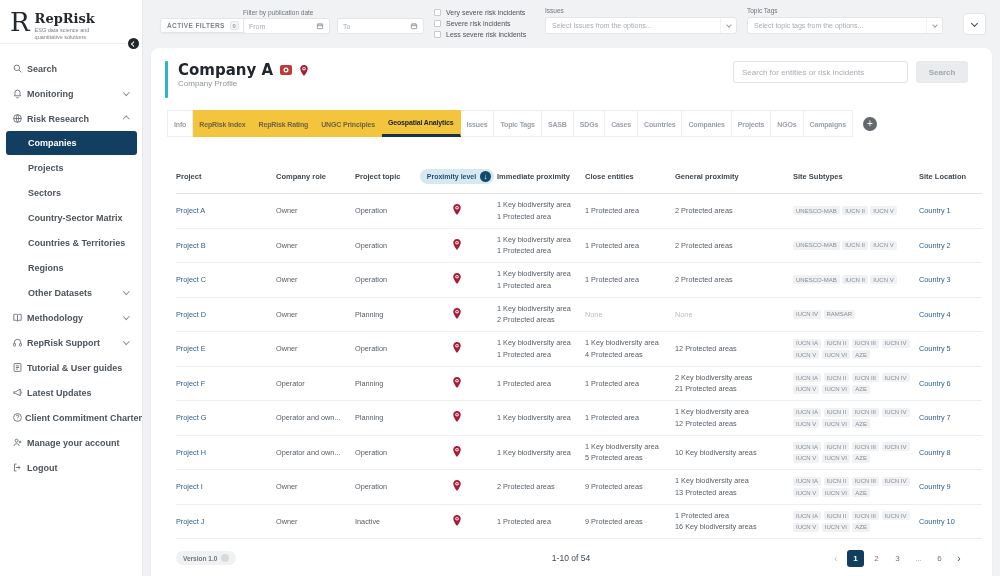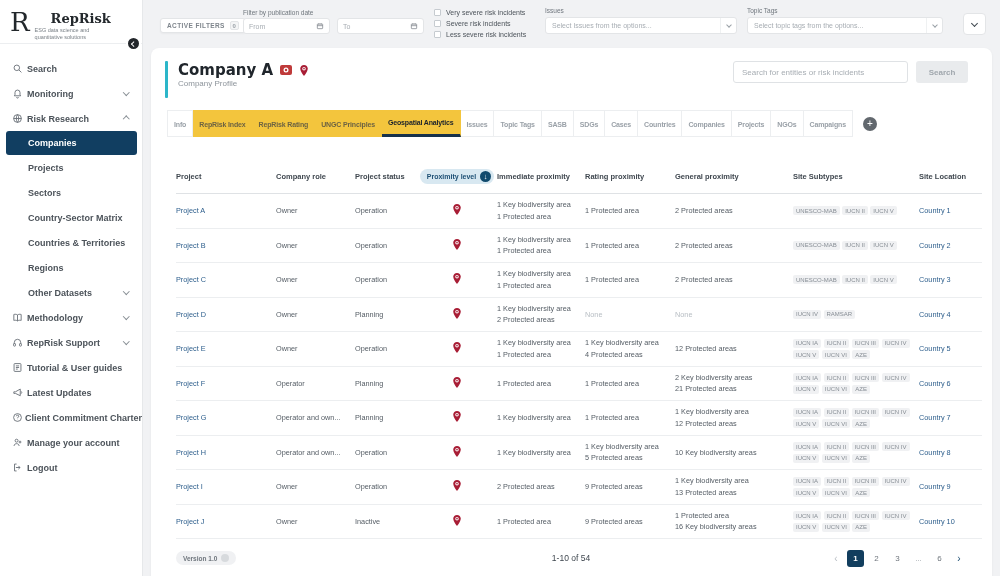--- a/index.html
+++ b/index.html
@@ -8,21 +8,21 @@
     width:1000px; height:576px; position:relative; overflow:hidden;
     background:#f1f2f4; color:#3f474f;
     font-family:"Liberation Sans", sans-serif;
   }
   
   .sidebar { position:absolute; left:0; top:0; width:143px; height:576px; background:#fff;
     border-right:1px solid #e6e8ea; z-index:2; }
   .logo { display:flex; align-items:flex-start; gap:5px; padding:9px 6px 6px 10px; height:44px;
     border-bottom:1px solid #eceef0; }
   .logo-mark { font-family:"DejaVu Serif", serif; font-size:26px; line-height:26px; color:#23282c; }
-  .brand-name { font-family:"DejaVu Serif", serif; font-size:13px; font-weight:bold; color:#23282c; margin-top:2px;margin-left:16px; }
+  .brand-name { font-family:"DejaVu Serif", serif; font-size:13px; font-weight:bold; color:#23282c; margin-top:2px; }
   .brand-tagline { font-size:5.5px; color:#7a8187; line-height:1.35; margin-top:1px; }
   .collapse-btn { position:absolute; left:126px; top:36px; width:15px; height:15px; border-radius:50%;
     background:#22262a; border:2px solid #fff; z-index:6; display:flex; align-items:center; justify-content:center;
     padding:0; cursor:pointer; }
   .collapse-btn .chev { width:3.5px; height:3.5px; border-left:1.2px solid #fff; border-bottom:1.2px solid #fff;
     transform:rotate(45deg); margin-left:1px; }
   .nav { padding-top:12px; display:flex; flex-direction:column; }
   .nav-item { position:relative; display:flex; align-items:center; height:25px; padding-left:12px;
     font-size:9px; font-weight:bold; color:#4c535a; cursor:pointer; white-space:nowrap; }
   .nav-item .nav-icon { width:15px; height:12px; color:#6a7178; display:inline-flex; align-items:center; }
@@ -373,27 +373,27 @@
         <div class="tab">NGOs</div>
         <div class="tab">Campaigns</div>
       </div>
     <div class="tab-add">+</div>
   </div>
 
   <div class="table">
     <div class="t-head t-grid">
         <div class="th">Project</div>
         <div class="th">Company role</div>
-        <div class="th">Project status</div>
+        <div class="th">Project topic</div>
         <div class="th center"><span class="prox-pill">
             <span>Proximity level</span>
             <span class="sort-badge">↓</span>
           </span></div>
         <div class="th">Immediate proximity</div>
-        <div class="th">Rating proximity</div>
+        <div class="th">Close entities</div>
         <div class="th">General proximity</div>
         <div class="th">Site Subtypes</div>
         <div class="th">Site Location</div>
       </div>
     <div>
         <div class="t-row t-grid">
           <div><a class="link">Project A</a></div>
           <div>Owner</div>
           <div>Operation</div>
           <div class="pin-cell">

